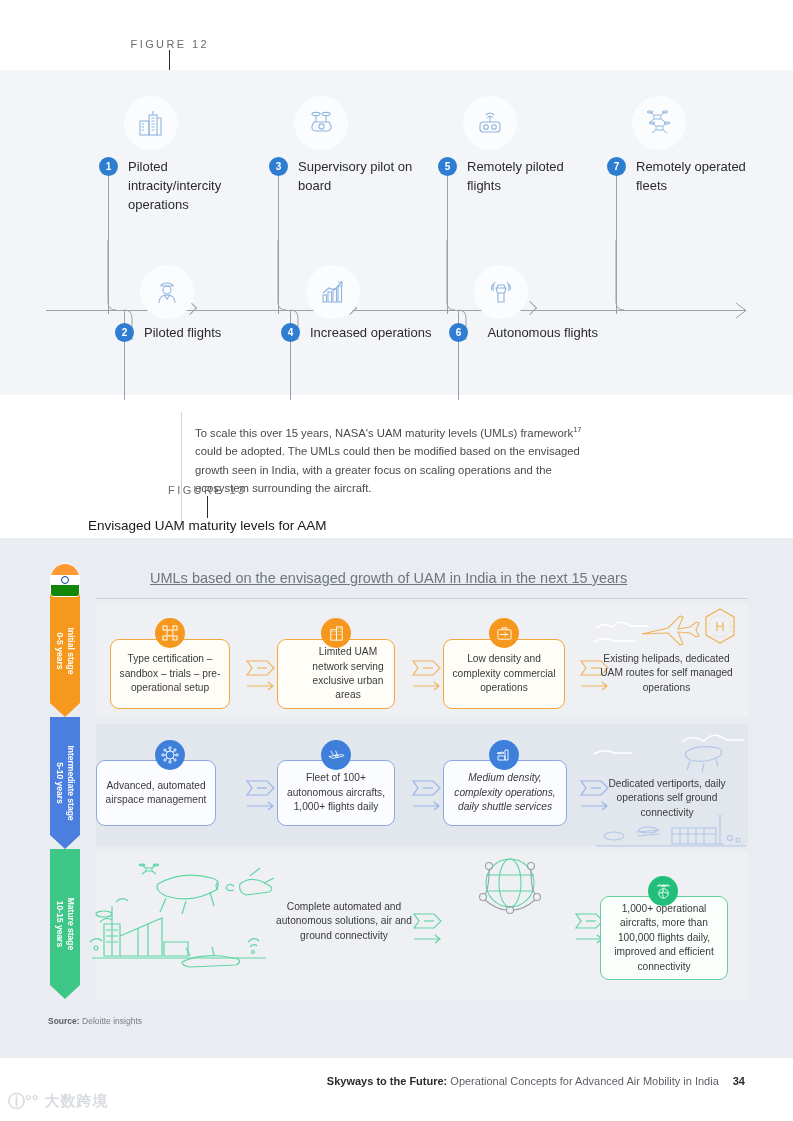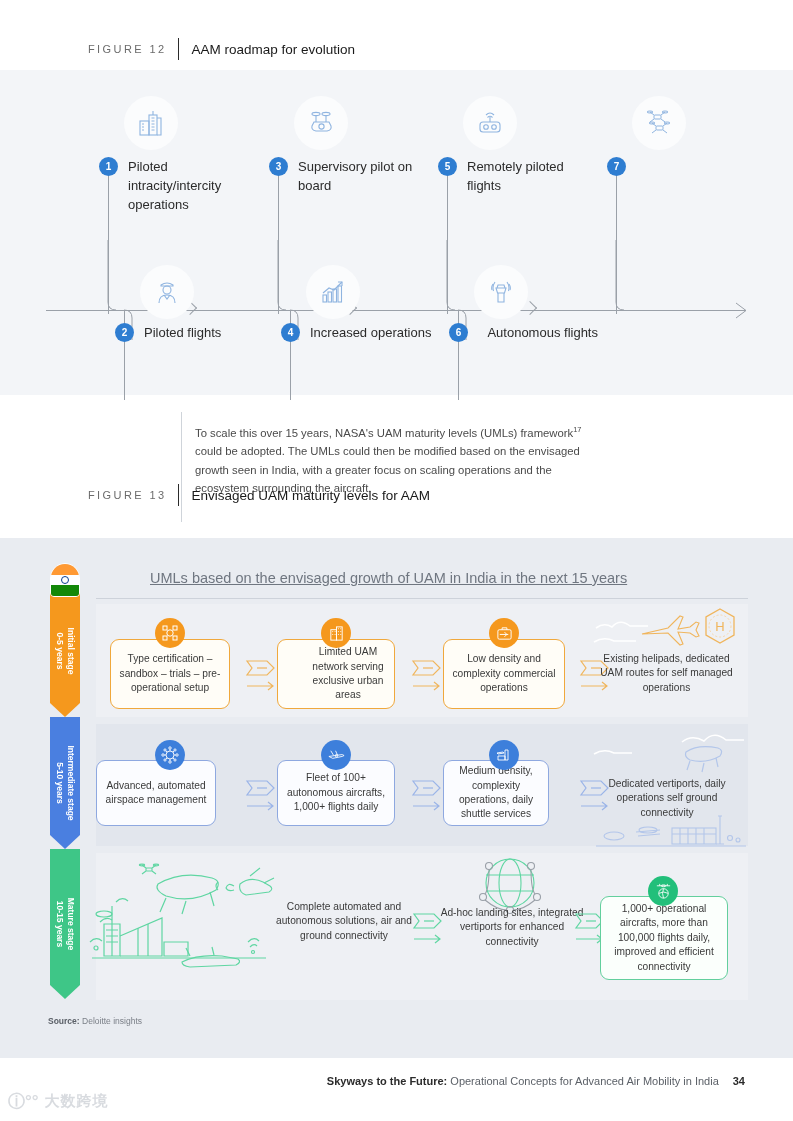--- a/index.html
+++ b/index.html
@@ -6,21 +6,21 @@
   html, body {
     width: 793px; height: 1121px;
     background: #ffffff;
     font-family: "Liberation Sans", sans-serif;
     color: #3c3c3c;
     overflow: hidden;
   }
   .page { position: relative; width: 793px; height: 1121px; }
 
   
-  .fig-caption { display: flex; align-items: center; }
+  .fig-caption { display: flex; align-items: center; flex-direction: column; }
   .fig-label {
     font-size: 11px; letter-spacing: 2.4px; color: #6b6b6b;
     font-weight: 400; white-space: nowrap;
   }
   .fig-rule { width: 1px; background: #2b2b2b; height: 22px; margin: 0 12px; }
   .fig-title { font-size: 13.5px; font-weight: normal; color: #1a1a1a; }
 
   #fig12-caption { position: absolute; left: 88px; top: 38px; }
   #fig13-caption { position: absolute; left: 88px; top: 484px; }
 
@@ -259,20 +259,21 @@
             <rect x="8" y="5" width="7" height="4" rx="1"></rect>
             <path d="M8 5 L4 2 M15 5 L19 2 M8 9 L4 12 M15 9 L19 12"></path>
             <ellipse cx="4" cy="2" rx="3" ry="1"></ellipse>
               <ellipse cx="19" cy="2" rx="3" ry="1"></ellipse>
           </g>
         </svg>
       </div>
     </div>
     <div class="pin-stem" style="left:616px; top:104px; height:140px;"></div>
     <div class="pin" style="left:607px; top:87px;">7</div>
+    <div class="node-label" style="left:636px; top:88px;">Remotely operated fleets</div>
 
     <div class="node" style="left:140px; top:195px;">
       <div class="node-icon">
         <svg width="30" height="30" viewBox="0 0 30 30" fill="none" stroke="#8fb4e0" stroke-width="1.1">
           <path d="M9 8 Q15 4 21 8 L21 9 L9 9 Z"></path>
           <circle cx="15" cy="13" r="4"></circle>
           <path d="M7 26 Q7 18 15 18 Q23 18 23 26"></path>
           <path d="M12 18 L15 22 L18 18"></path>
         </svg>
       </div>
@@ -459,21 +460,21 @@
       <circle cx="10" cy="10.2" r="1.3"></circle>
     </svg>
   </div>
 
   <svg class="arrow-sep" style="left:409px; top:775px;" viewBox="0 0 38 40">
     <path d="M4 6 L24 6 L31 13 L24 20 L4 20 L9 13 Z" fill="none" stroke="#9ab4e8" stroke-width="1.2"></path>
     <path d="M14 13 L24 13" stroke="#9ab4e8" stroke-width="1.2"></path>
     <path d="M4 31 L30 31 M25 27 L30 31 L25 35" fill="none" stroke="#9ab4e8" stroke-width="1.2"></path>
   </svg>
 
-  <div class="card blue" style="left:443px; top:760px; width:106px; height:66px;">Medium density, complexity operations, daily shuttle services</div>
+  <div class="card blue" style="left:443px; top:760px; width:124px; height:66px;font-style:italic;">Medium density, complexity operations, daily shuttle services</div>
   <div class="badge blue" style="left:489px; top:740px;">
     <svg width="18" height="18" viewBox="0 0 18 18" fill="none" stroke="#ffffff" stroke-width="0.9">
       <path d="M10 4 L13 4 L13 14 L10 14 Z"></path>
       <path d="M3 10 L10 10 L10 14 L3 14 Z"></path>
       <path d="M2 7 L8 6 L9 7 L3 8 Z"></path>
     </svg>
   </div>
 
   <svg class="arrow-sep" style="left:577px; top:775px;" viewBox="0 0 38 40">
     <path d="M4 6 L24 6 L31 13 L24 20 L4 20 L9 13 Z" fill="none" stroke="#9ab4e8" stroke-width="1.2"></path>
@@ -568,21 +569,20 @@
       <path d="M31 20 L79 20 M31 36 L79 36"></path>
       <circle cx="28" cy="42" r="3.5" stroke="#9aa0a8"></circle>
       <circle cx="82" cy="42" r="3.5" stroke="#9aa0a8"></circle>
       <circle cx="55" cy="55" r="3.5" stroke="#9aa0a8"></circle>
       <circle cx="34" cy="11" r="3.5" stroke="#9aa0a8"></circle>
       <circle cx="76" cy="11" r="3.5" stroke="#9aa0a8"></circle>
       <path d="M30 39 Q34 34 34 14 M80 39 Q76 34 76 14" stroke="#9aa0a8"></path>
       <path d="M30 45 Q42 55 52 55 M80 45 Q68 55 58 55" stroke="#9aa0a8"></path>
     </g>
   </svg>
-  <div class="plain-text" style="left:438px; top:906px; width:148px;">Ad-hoc landing sites, integrated vertiports for enhanced connectivity</div>
 
   <svg class="arrow-sep" style="left:572px; top:908px;" viewBox="0 0 38 40">
     <path d="M4 6 L24 6 L31 13 L24 20 L4 20 L9 13 Z" fill="none" stroke="#5fd6a2" stroke-width="1.2"></path>
     <path d="M14 13 L24 13" stroke="#5fd6a2" stroke-width="1.2"></path>
     <path d="M4 31 L30 31 M25 27 L30 31 L25 35" fill="none" stroke="#5fd6a2" stroke-width="1.2"></path>
   </svg>
 
   <div class="card green" style="left:600px; top:896px; width:128px; height:84px;">1,000+ operational aircrafts, more than 100,000 flights daily, improved and efficient connectivity</div>
   <div class="badge green" style="left:648px; top:876px;">
     <svg width="19" height="19" viewBox="0 0 20 20" fill="none" stroke="#ffffff" stroke-width="0.9">

